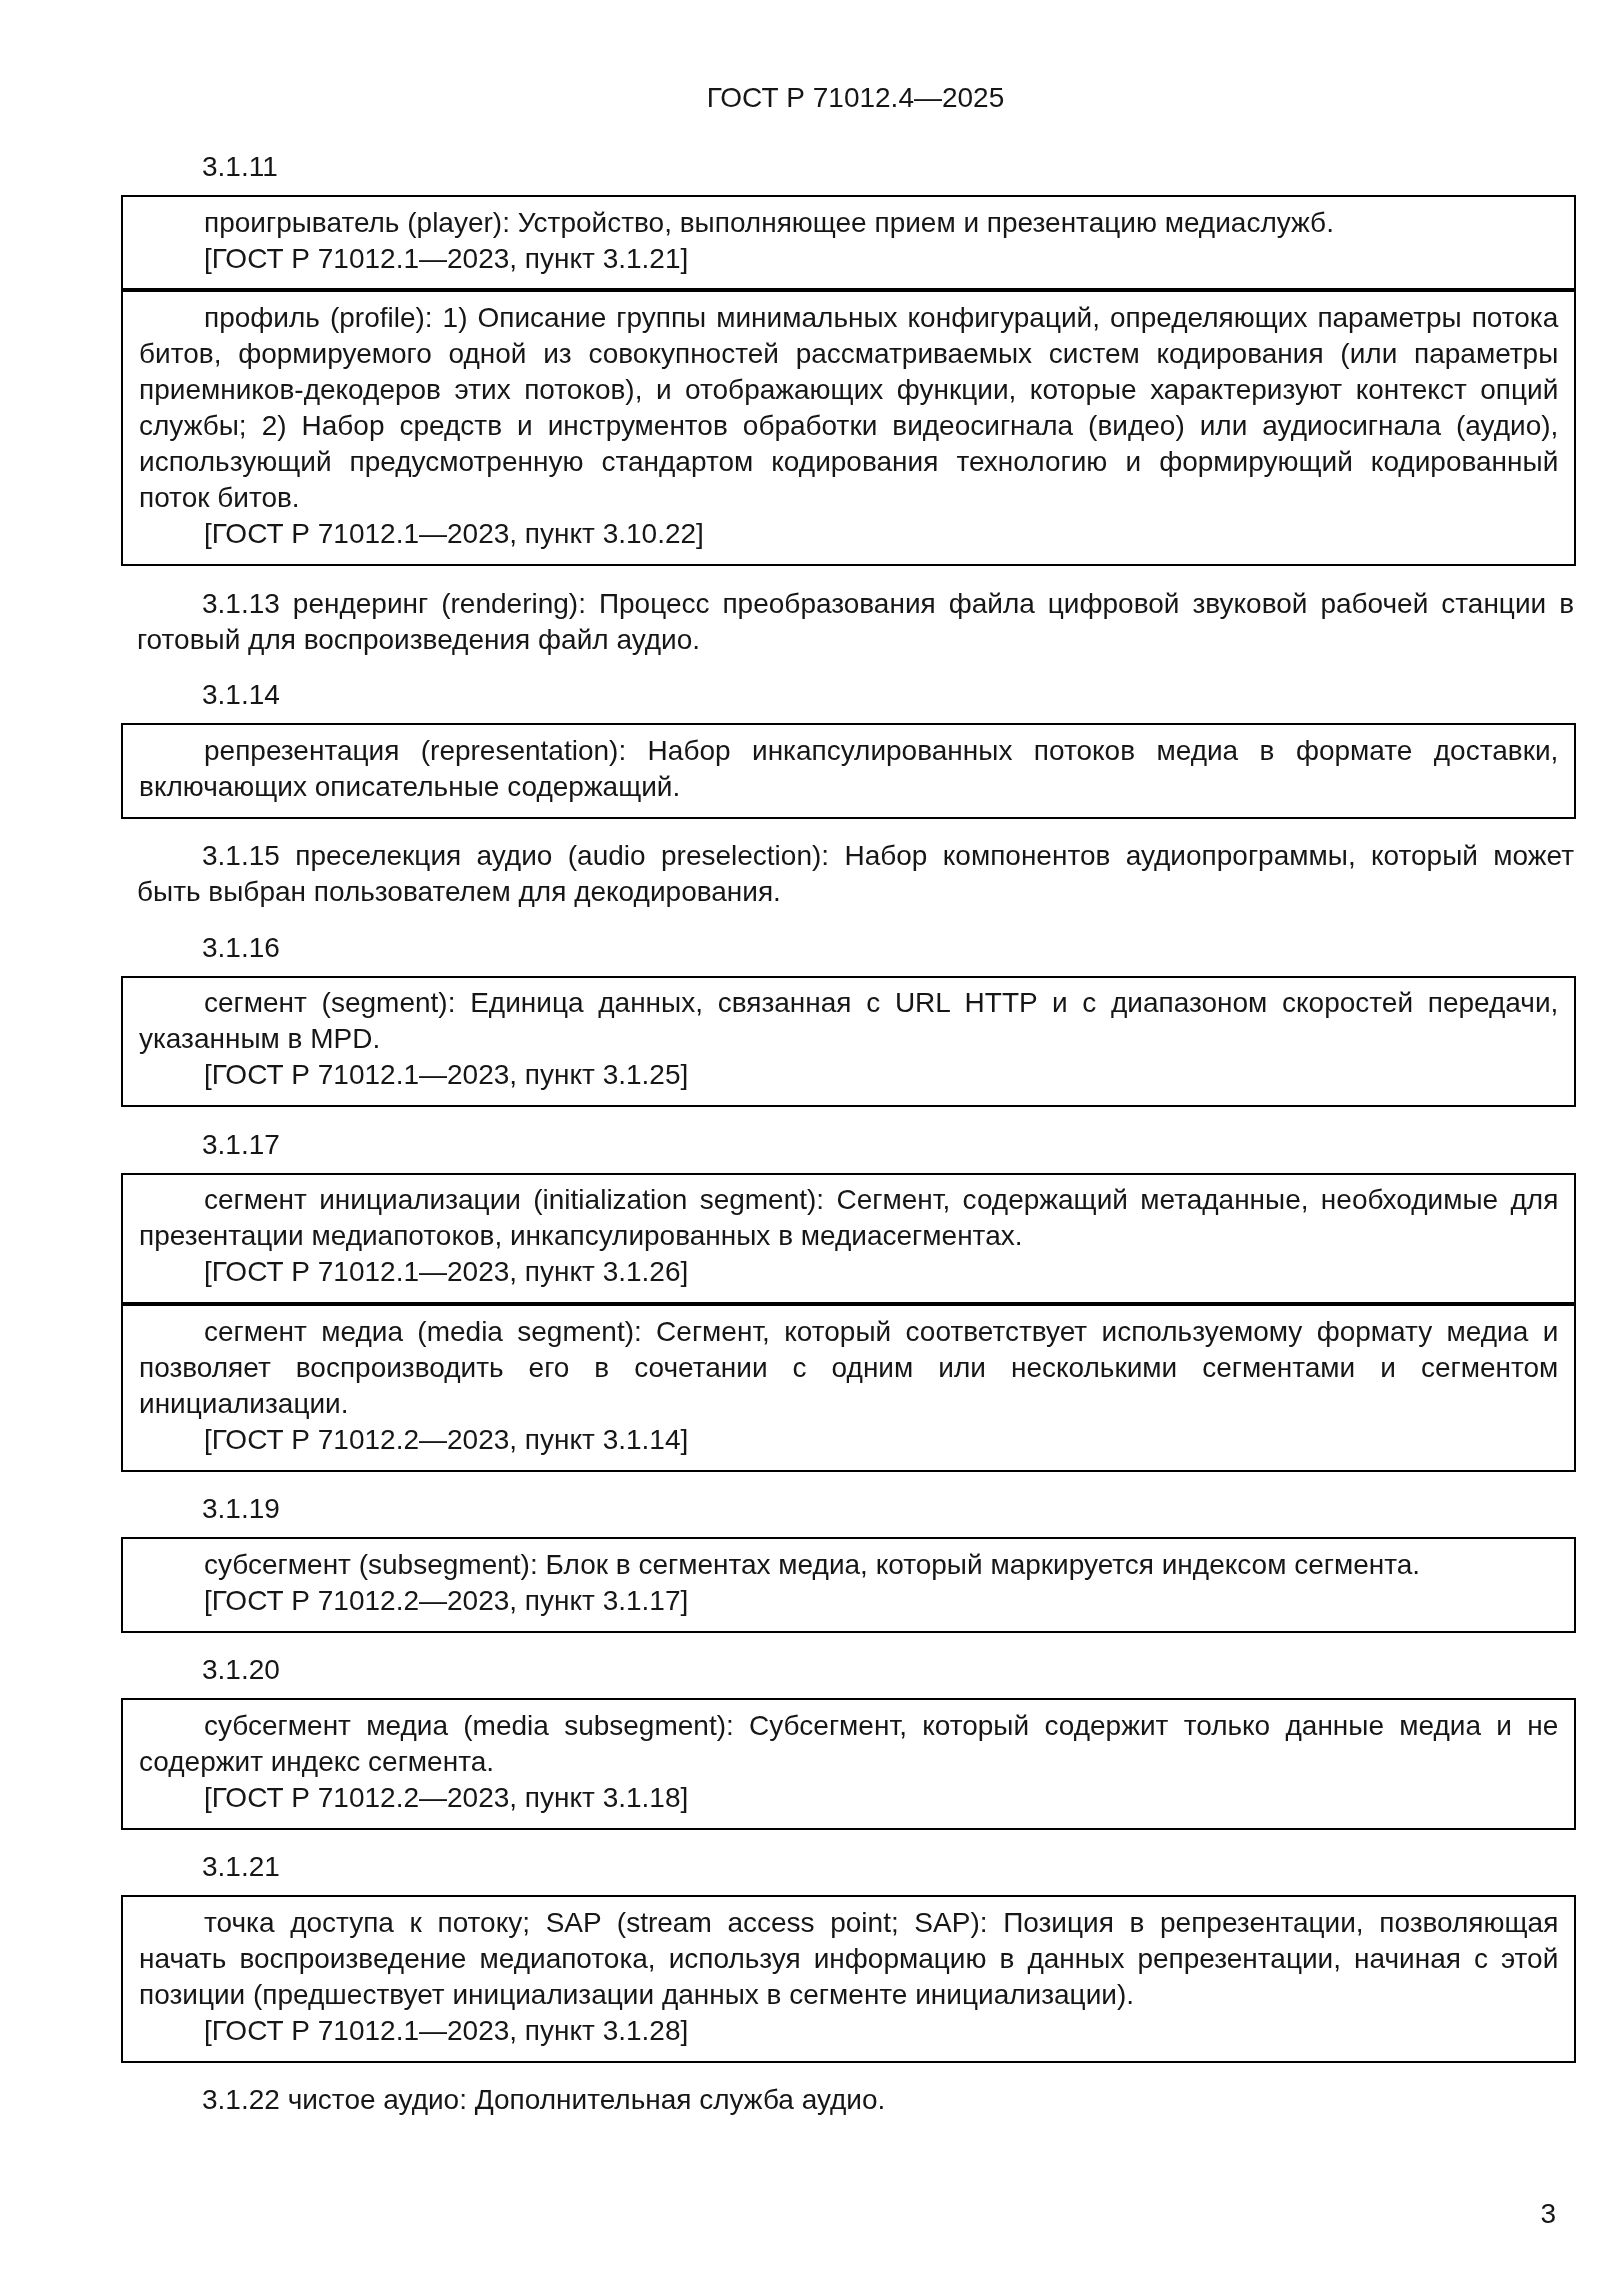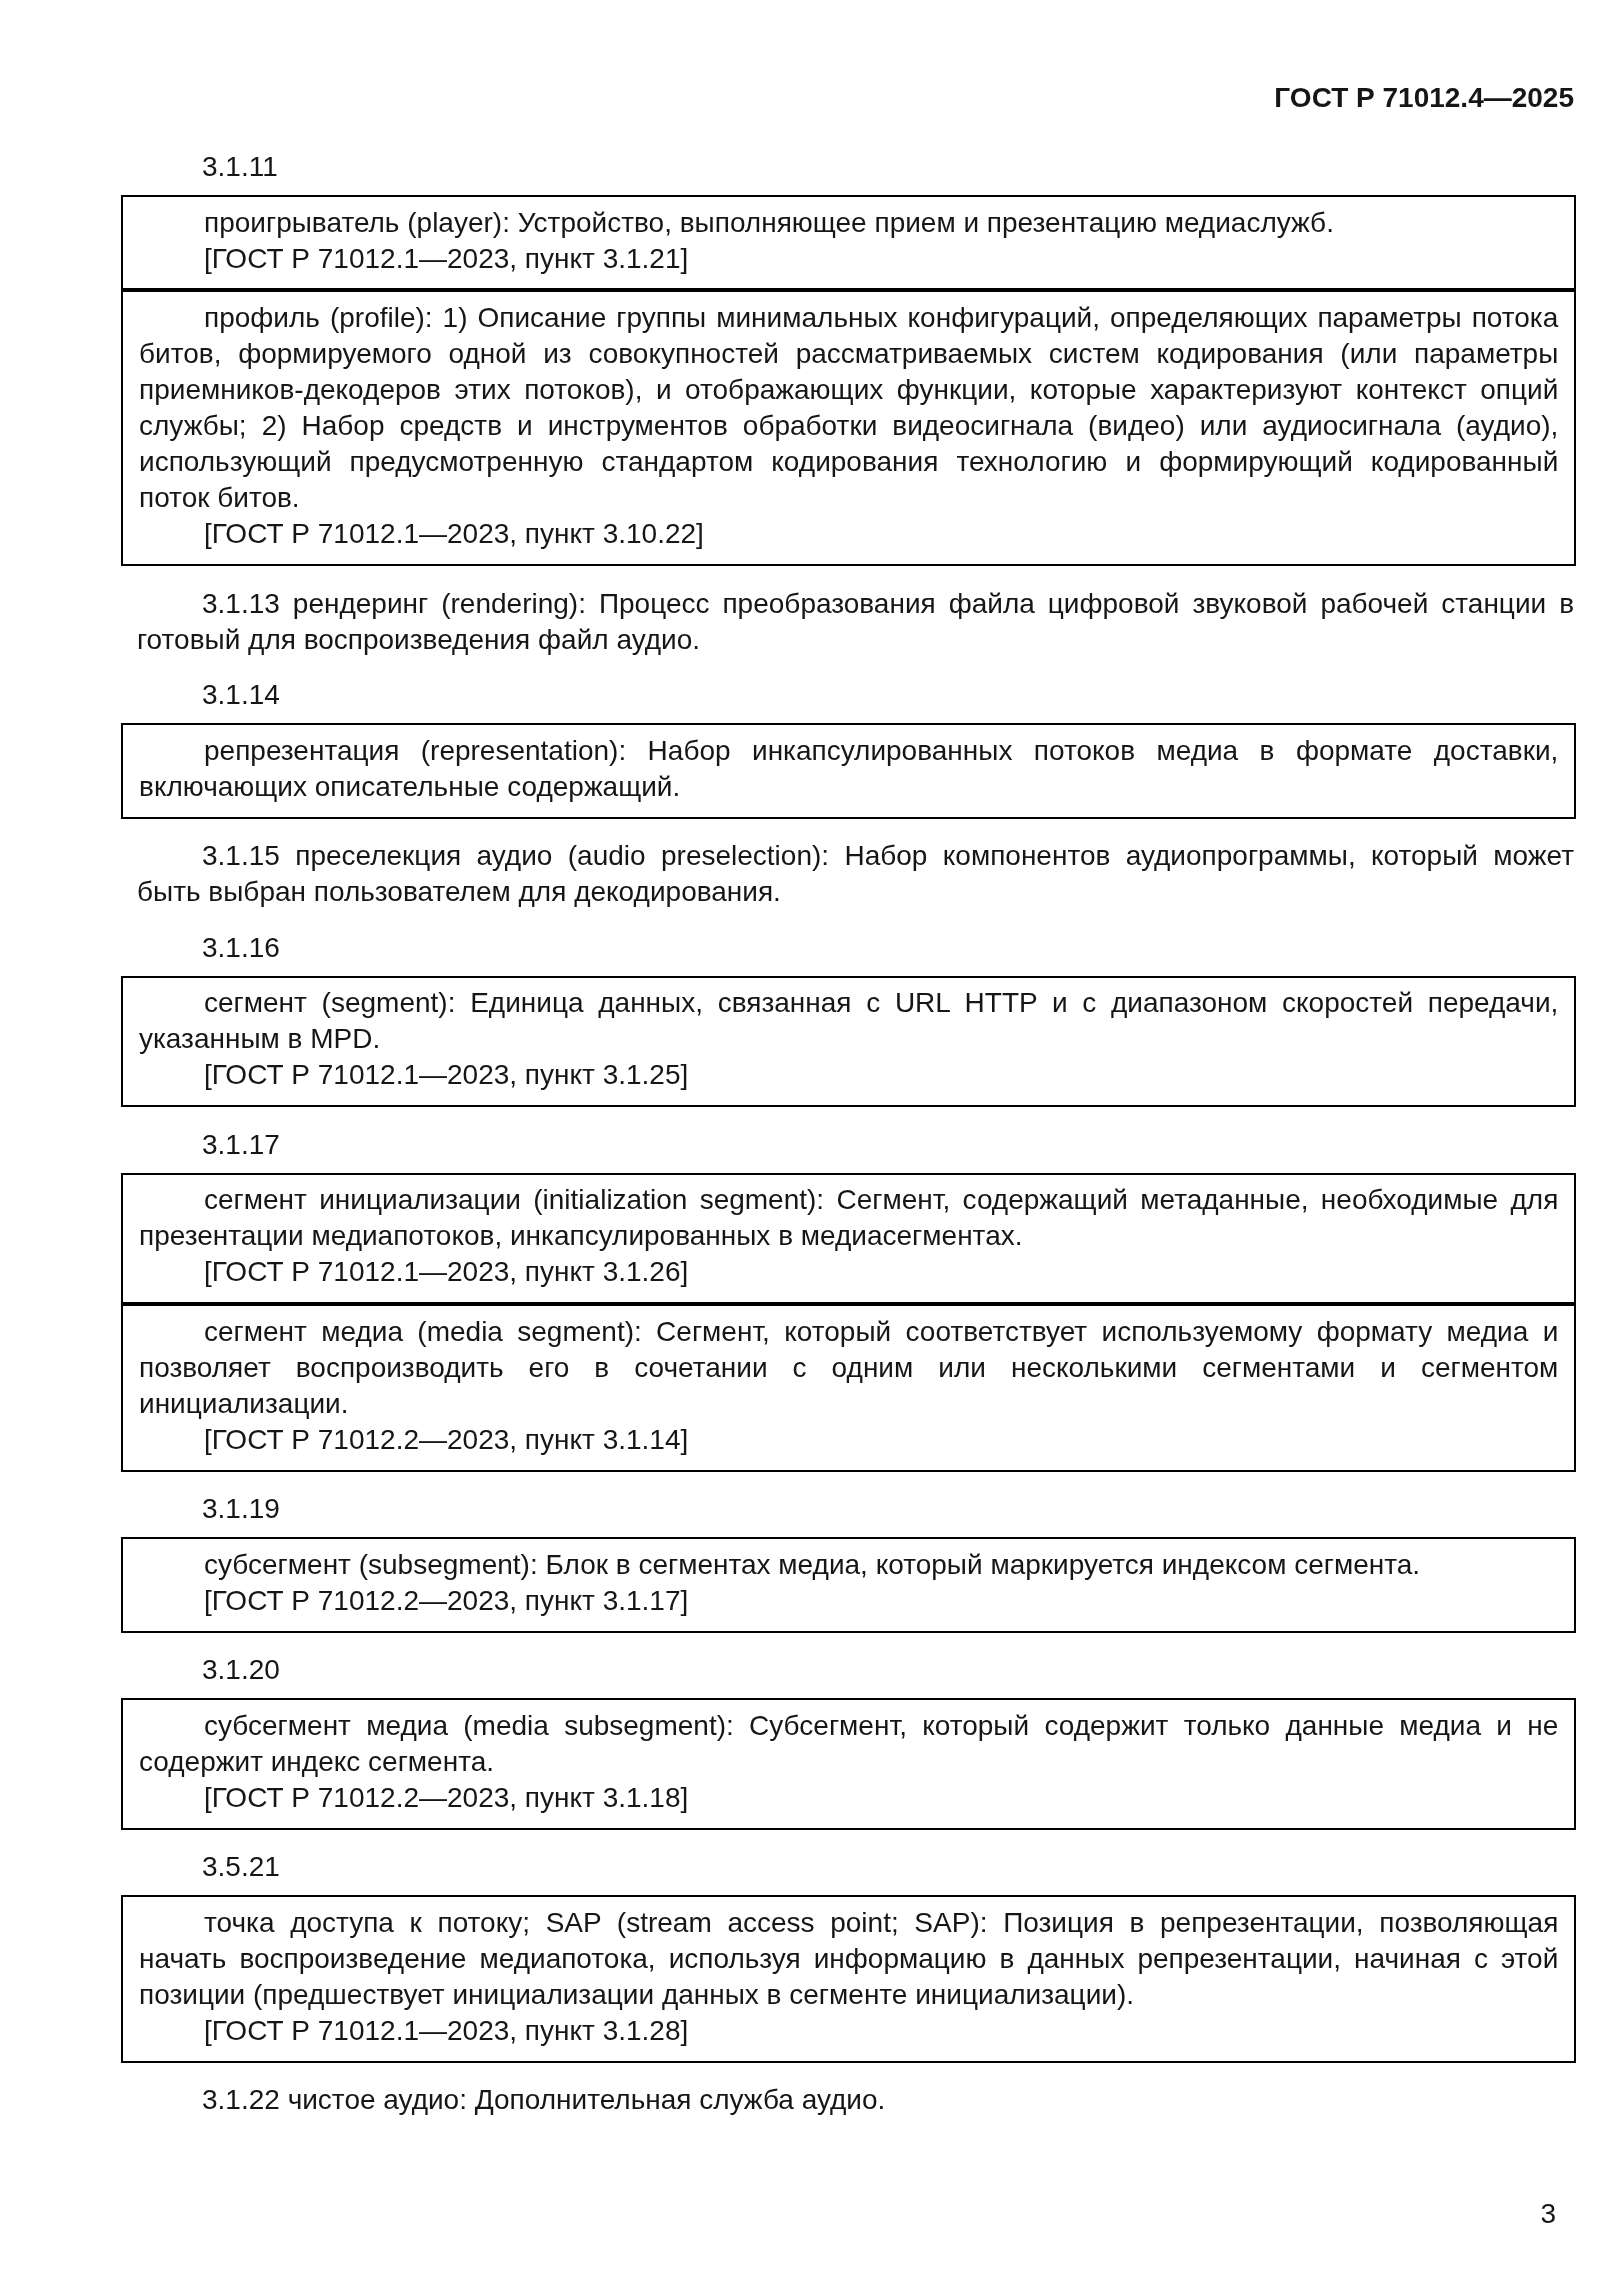--- a/index.html
+++ b/index.html
@@ -11,22 +11,22 @@
     margin: 0 auto;
     background: #ffffff;
     color: #161616;
     font-family: "Liberation Sans", sans-serif;
     font-size: 28px;
     line-height: 36px;
     padding: 80px 47px 0 137px;
     overflow: hidden;
   }
   .doc-header {
-    text-align: right;
-    font-weight: bold;
+    text-align: center;
+    font-weight: normal;
     margin-bottom: 33px;
   }
   .num {
     text-indent: 65px;
     margin: 19.6px 0 9.8px 0;
   }
   .box {
     border: 2px solid #000;
     padding: 7.8px 15.7px 11.8px 15.7px;
     margin-left: -15.7px;
@@ -118,21 +118,21 @@
 
   <section>
     <p class="num">3.1.20</p>
     <div class="box">
       <p class="def"><b class="term">субсегмент медиа</b><span> (media subsegment): Субсегмент, который содержит только данные медиа и не содержит индекс сегмента.</span></p>
       <p class="src">[ГОСТ Р 71012.2—2023, пункт 3.1.18]</p>
     </div>
   </section>
 
   <section>
-    <p class="num">3.5.21</p>
+    <p class="num">3.1.21</p>
     <div class="box">
       <p class="def"><b class="term">точка доступа к потоку;</b><span> SAP (stream access point; SAP): Позиция в репрезентации, позволяющая начать воспроизведение медиапотока, используя информацию в данных репрезентации, начиная с этой позиции (предшествует инициализации данных в сегменте инициализации).</span></p>
       <p class="src">[ГОСТ Р 71012.1—2023, пункт 3.1.28]</p>
     </div>
   </section>
 
   <p class="para"><span>3.1.22</span> <b class="term">чистое аудио:</b><span> Дополнительная служба аудио.</span></p>
 
   <div class="page-num">3</div>
 

